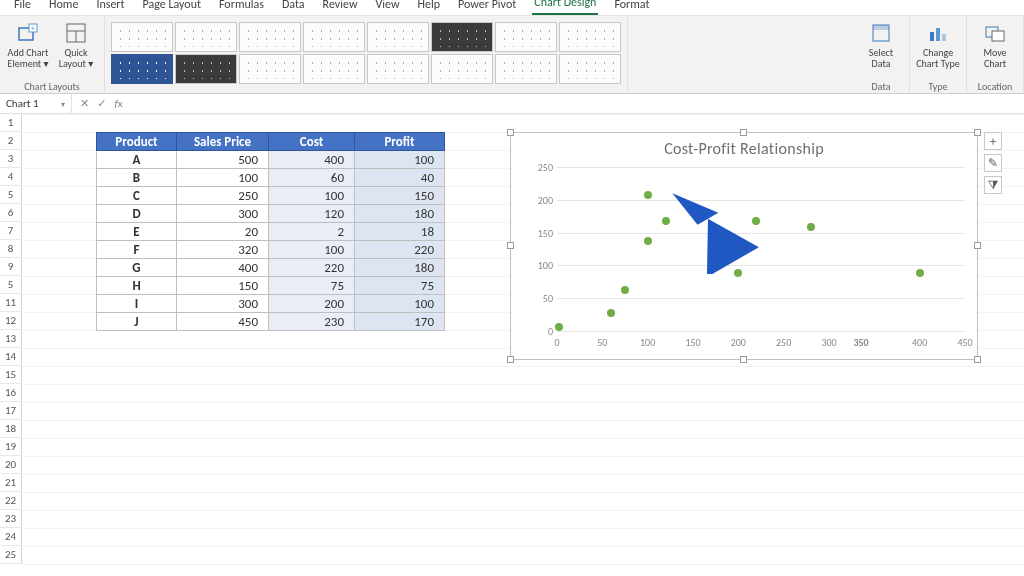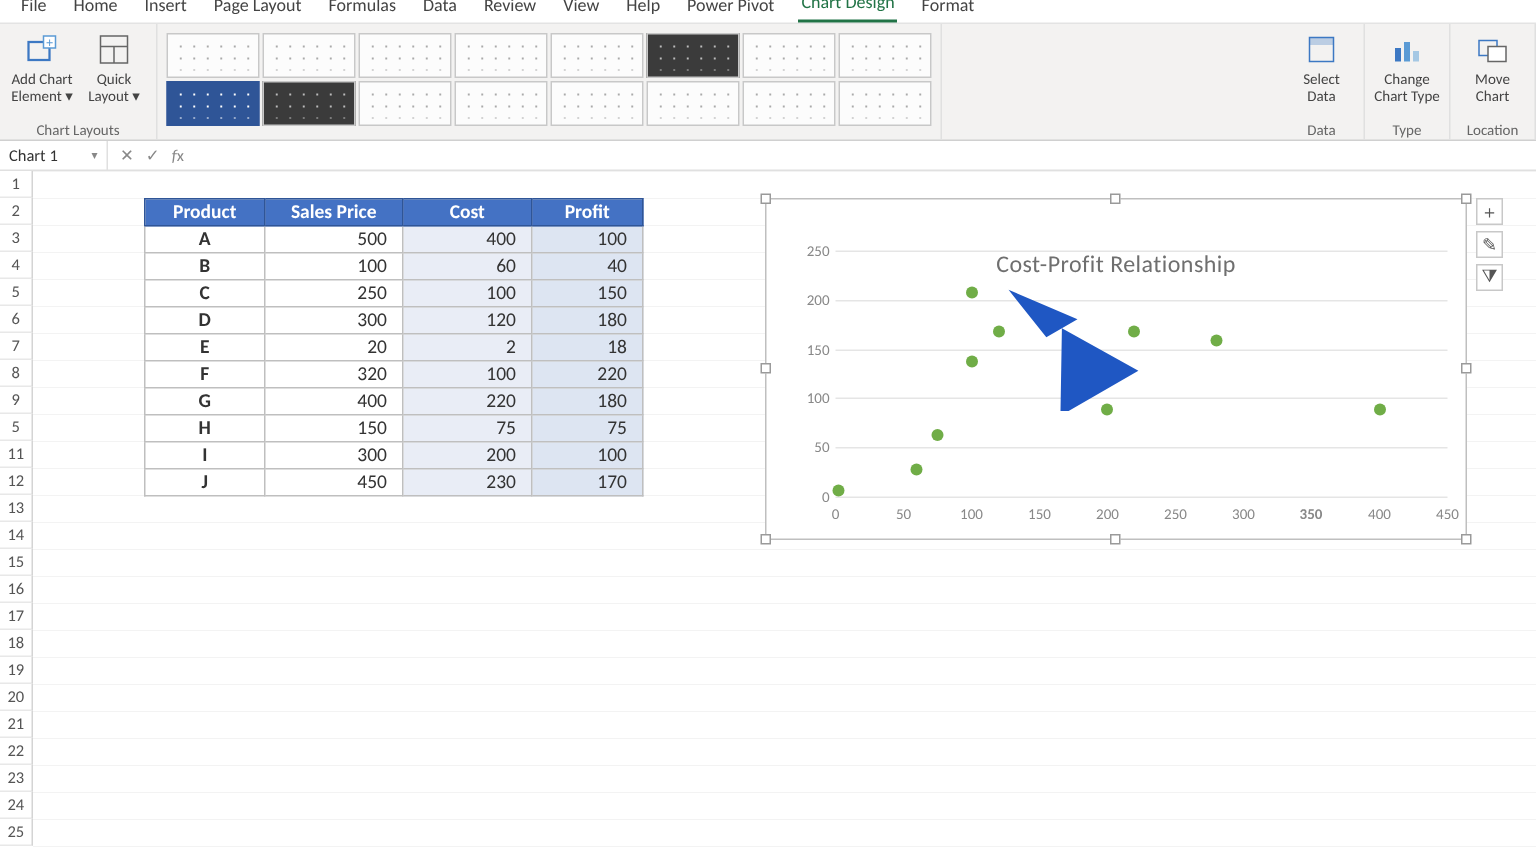--- a/index.html
+++ b/index.html
@@ -44,29 +44,29 @@
              background-image: linear-gradient(#f3f3f3 1px, transparent 1px);
              background-size: 100% 18px; }
 
   
   .data-table { position:absolute; left:96px; top:18px; border-collapse: collapse; font-size: 13px; }
   .data-table th { background:#4472c4; color:#fff; font-weight:600; border:1px solid #2f5597; padding:0 10px; height:18px; text-align:center;}
   .data-table td { border:1px solid #bfbfbf; height:18px; padding:0 10px; text-align:right; background:#fff;}
   .data-table td:first-child { text-align:center; font-weight:600;}
   .data-table td.shade { background:#e9edf6; }
   .data-table td.shade2 { background:#dde5f2; }
-  .col-product{width:80px;} .col-sp{width:92px;} .col-cost{width:86px;} .col-profit{width:74px;}
+  .col-product{width:80px;} .col-sp{width:92px;} .col-cost{width:86px;} .col-profit{width:90px;}
 
   
   .chart-obj { position:absolute; left:510px; top:18px; width:468px; height:228px; background:#fff; border:1px solid #bfbfbf; }
   .chart-obj .handle{position:absolute;width:7px;height:7px;background:#fff;border:1px solid #9a9a9a;}
   .h-tl{left:-4px;top:-4px;} .h-tr{right:-4px;top:-4px;} .h-bl{left:-4px;bottom:-4px;} .h-br{right:-4px;bottom:-4px;}
   .h-tm{left:50%;top:-4px;margin-left:-4px;} .h-bm{left:50%;bottom:-4px;margin-left:-4px;}
   .h-ml{top:50%;left:-4px;margin-top:-4px;} .h-mr{top:50%;right:-4px;margin-top:-4px;}
-  .chart-title{ text-align:center; font-size:16px; color:#6f6f6f; padding-top:6px; letter-spacing:.3px;margin-top:28px;}
+  .chart-title{ text-align:center; font-size:16px; color:#6f6f6f; padding-top:6px; letter-spacing:.3px;}
   .plot { position:absolute; left:46px; right:12px; top:34px; bottom:28px; }
   .grid-line{position:absolute;left:0;right:0;border-top:1px solid #e5e5e5;}
   .ytick{position:absolute;left:-34px;width:30px;text-align:right;font-size:10px;color:#888;transform:translateY(-50%);}
   .xtick{position:absolute;bottom:-18px;font-size:10px;color:#888;transform:translateX(-50%);}
   .pt{position:absolute;width:8px;height:8px;border-radius:50%;background:#70ad47;transform:translate(-50%,50%);}
 
   
   .side-btns{position:absolute; left:984px; top:18px; display:flex; flex-direction:column; gap:4px;}
   .side-btn{width:18px;height:18px;border:1px solid #c8c8c8;background:#fff;display:flex;align-items:center;justify-content:center;font-size:12px;color:#555;cursor:pointer;}
 
@@ -329,21 +329,21 @@
         <div class="ytick" style="top: 32.8px;">200</div>
         <div class="grid-line" style="top: 0px;"></div>
         <div class="ytick" style="top: 0px;">250</div>
         <div class="xtick" style="left: 0px;">0</div>
         <div class="xtick" style="left: 45.3333px;">50</div>
         <div class="xtick" style="left: 90.6667px;">100</div>
         <div class="xtick" style="left: 136px;">150</div>
         <div class="xtick" style="left: 181.333px;">200</div>
         <div class="xtick" style="left: 226.667px;">250</div>
         <div class="xtick" style="left: 272px;">300</div>
-        <div class="xtick" style="left: 317px; font-weight: bold;">350</div>
+        <div class="xtick" style="left: 304px; font-weight: bold;">350</div>
         <div class="xtick" style="left: 362.667px;">400</div>
         <div class="xtick" style="left: 408px;">450</div>
         <div class="pt" style="left: 362.667px; top: 98.4px;"></div>
         <div class="pt" style="left: 54.4px; top: 137.76px;"></div>
         <div class="pt" style="left: 90.6667px; top: 65.6px;"></div>
         <div class="pt" style="left: 108.8px; top: 45.92px;"></div>
         <div class="pt" style="left: 1.81333px; top: 152.192px;"></div>
         <div class="pt" style="left: 90.6667px; top: 19.68px;"></div>
         <div class="pt" style="left: 199.467px; top: 45.92px;"></div>
         <div class="pt" style="left: 68px; top: 114.8px;"></div>

